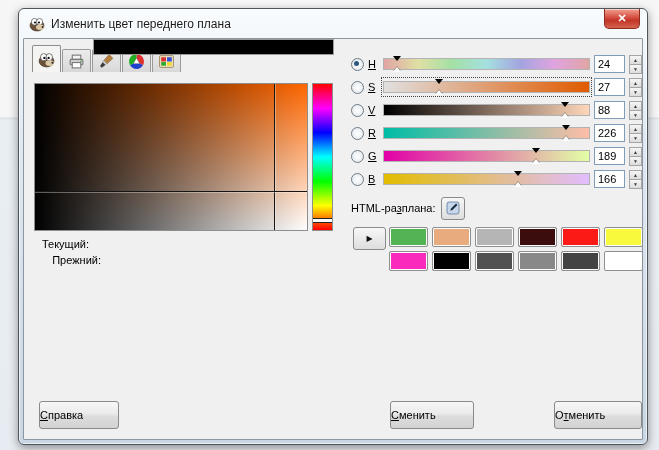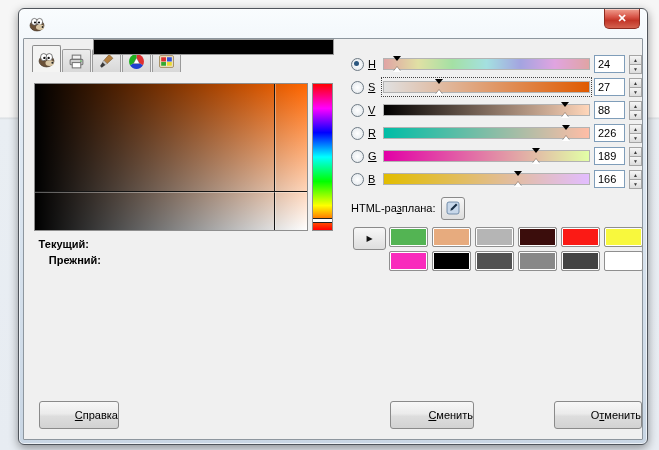--- a/index.html
+++ b/index.html
@@ -40,21 +40,21 @@
   .tab svg{width:17px;height:17px;}
   
   .sq-wrap{position:absolute;left:10px;top:44px;width:272px;height:146px;border:1px solid #8e8e8e;}
   .sq-layer{position:absolute;left:0;top:0;right:0;bottom:0;}
   .cross-v{position:absolute;top:0;bottom:0;width:1px;background:#151515;box-shadow:1px 0 0 rgba(255,255,255,.35);}
   .cross-h{position:absolute;left:0;right:0;height:1px;background:#151515;box-shadow:0 1px 0 rgba(255,255,255,.35);}
   .hue-strip{position:absolute;left:288px;top:44px;width:19px;height:146px;border:1px solid #8e8e8e;}
   .hue-grad{position:absolute;left:0;top:0;right:0;bottom:0;}
   .hue-marker{position:absolute;left:0;right:0;height:3px;background:#fff;border-top:1px solid #222;border-bottom:1px solid #222;margin-top:-2px;}
   
-  .cp-label{position:absolute;width:65px;text-align:right;font-size:11px;color:#000;font-weight:bold;}
+  .cp-label{position:absolute;width:65px;text-align:right;font-size:11px;color:#000;}
   .cp-bar{position:absolute;left:69px;width:239px;height:14px;border:1px solid #9a9a9a;}
   
   .srow{position:absolute;left:327px;width:291px;height:20px;display:flex;align-items:center;gap:4px;}
   .radio{width:11px;height:11px;border:1px solid #6e7a84;border-radius:50%;background:radial-gradient(#fff,#dfe5ea);flex:none;position:relative;}
   .radio.checked::after{content:"";position:absolute;left:2px;top:2px;width:5px;height:5px;border-radius:50%;background:#2c577f;}
   .ch-label{width:11px;font-size:11px;text-decoration:underline;text-align:left;flex:none;}
   .track-wrap{flex:1;height:16px;position:relative;}
   .track-wrap.focused{outline:1px dotted #444;outline-offset:1px;}
   .track{position:absolute;left:0;top:2px;right:0;bottom:2px;border:1px solid #b3b3b3;}
   .marker{position:absolute;top:0;bottom:0;width:0;}
@@ -70,41 +70,42 @@
   .html-input{margin-left:5px;width:156px;height:18px;border:1px solid #7f9db9;font-family:"Liberation Sans",sans-serif;font-size:11px;padding:0 0 0 4px;}
   .pick-btn{margin-left:5px;width:22px;height:21px;border:1px solid #8a8a8a;border-radius:3px;background:linear-gradient(#f7f7f7,#dedede);display:flex;align-items:center;justify-content:center;}
   
   .arrow-btn{position:absolute;left:329px;top:188px;width:31px;height:21px;border:1px solid #8a8a8a;border-radius:3px;background:linear-gradient(#f7f7f7,#dedede);font-size:8px;display:flex;align-items:center;justify-content:center;color:#111;}
   .swatch-grid{position:absolute;left:365px;top:188px;width:254px;display:grid;grid-template-columns:repeat(6,39px);grid-auto-rows:20px;gap:4px;}
   .swatch{border:1px solid #8f8f8f;border-radius:2px;box-shadow:inset 0 0 0 1px #fff;}
   
   .btn{
     position:absolute;height:26px;border:1px solid #8a8a8a;border-radius:3px;
     background:linear-gradient(#f7f7f7 0%,#ebebeb 45%,#dddddd 55%,#d2d2d2 100%);
-    font-size:11px;color:#000;display:flex;align-items:center;justify-content:flex-end;
+    font-size:11px;color:#000;display:flex;align-items:center;justify-content:flex-start;
   }
   .btn.default{border-color:#3c7fb1;box-shadow:0 0 0 1px #a9d4ef inset,0 0 3px #6fb4e2;}
   .mn{text-decoration:underline;}
 </style>
 </head>
 <body>
 
 <div class="window">
   <div class="titlebar">
     <span style="display:flex">
       <svg width="16" height="16" viewBox="0 0 16 16">
         <ellipse cx="8" cy="9.5" rx="7" ry="5.5" fill="#6b5138" stroke="#3a2c1c" stroke-width=".6"></ellipse>
         <ellipse cx="5.4" cy="5.8" rx="3" ry="3.4" fill="#fff" stroke="#333" stroke-width=".6"></ellipse>
         <ellipse cx="10.6" cy="5.8" rx="3" ry="3.4" fill="#fff" stroke="#333" stroke-width=".6"></ellipse>
         <circle cx="6" cy="6.5" r="1.1" fill="#111"></circle>
         <circle cx="10" cy="6.5" r="1.1" fill="#111"></circle>
         <ellipse cx="11" cy="11.3" rx="4" ry="2.7" fill="#d9c7a5"></ellipse>
         <circle cx="13.6" cy="11" r="1" fill="#222"></circle>
       </svg>
     </span>
+    <span class="title-text">Изменить цвет переднего плана</span>
   </div>
   <div class="close-btn">✕</div>
 
   <div class="client">
 
     <div class="tabs">
       <div class="tab selected">
         <span style="display:flex">
           <svg width="16" height="16" viewBox="0 0 16 16">
             <ellipse cx="8" cy="9.5" rx="7" ry="5.5" fill="#6b5138" stroke="#3a2c1c" stroke-width=".6"></ellipse>

